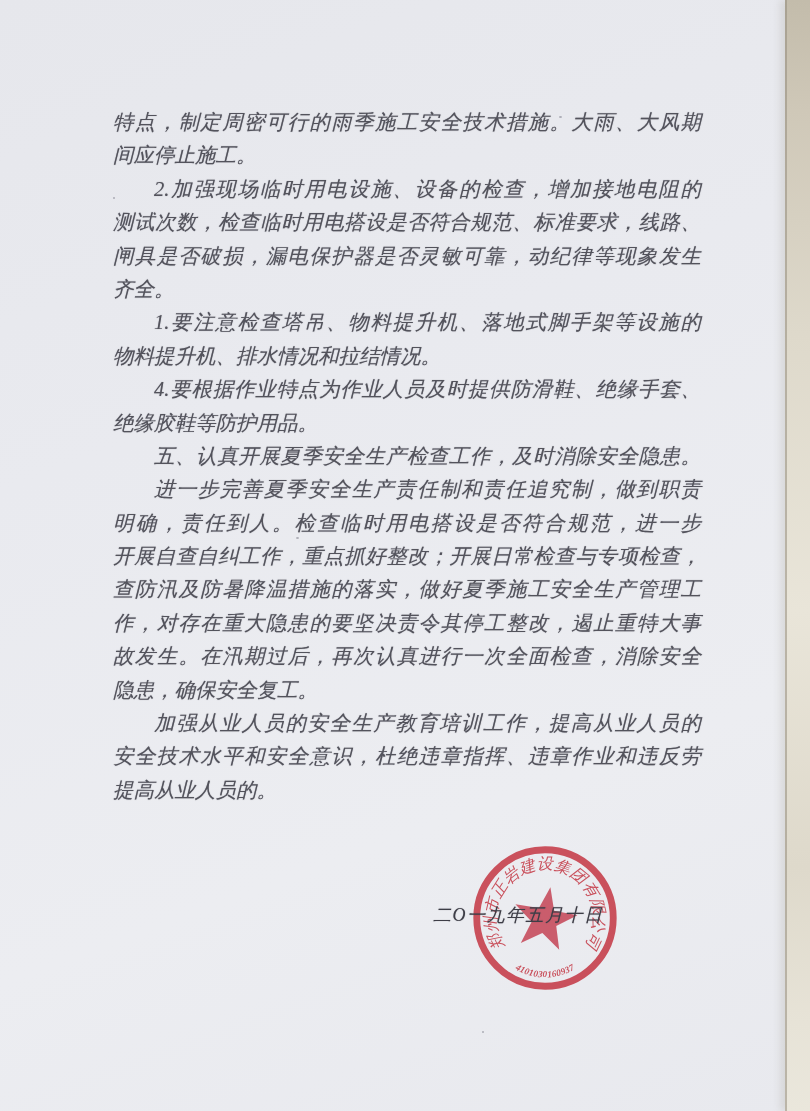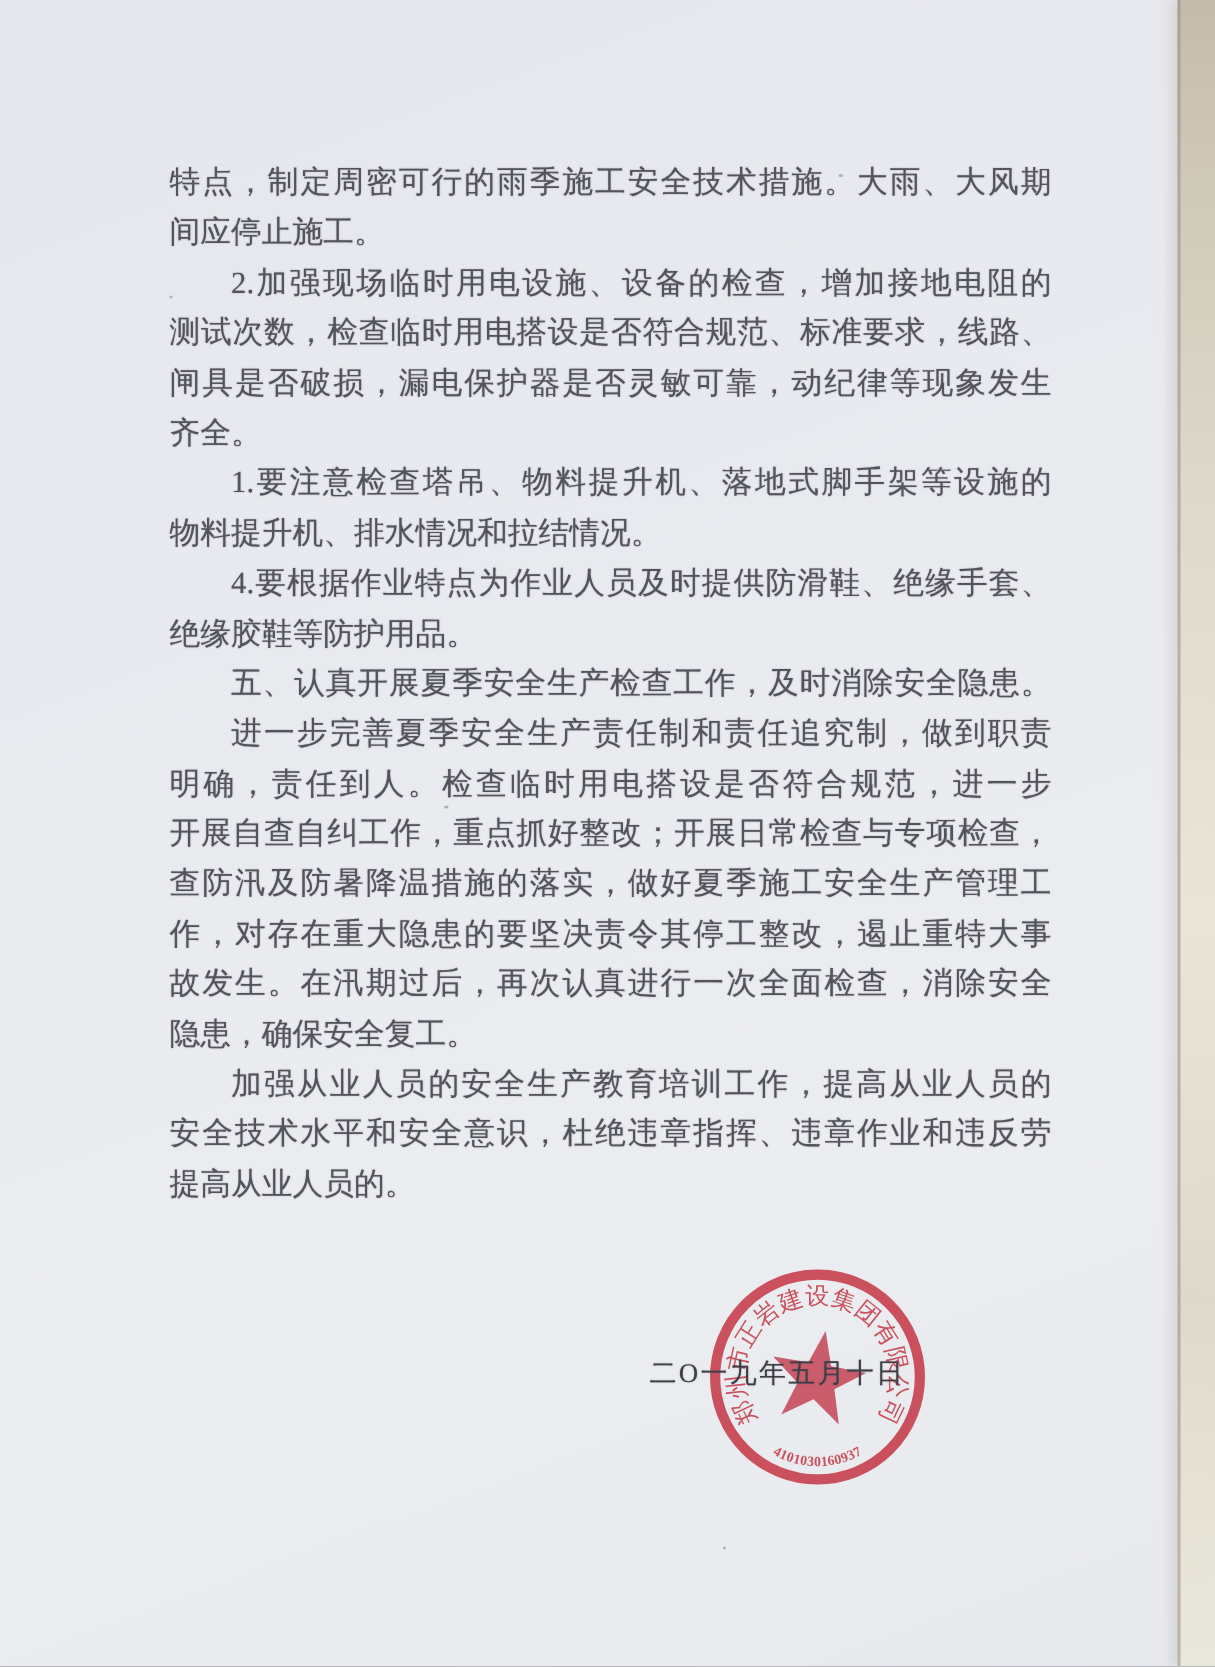--- a/index.html
+++ b/index.html
@@ -3,20 +3,21 @@
 <meta charset="utf-8">
 <style>
   html, body { margin: 0; padding: 0; background: #9a9aa0; }
   .page {
     position: relative;
     width: 810px;
     height: 1111px;
     overflow: hidden;
     background: linear-gradient(160deg, #e6e7ec 0%, #e9eaef 35%, #ecedf1 70%, #e8e9ee 100%);
     font-family: "Liberation Serif", "DejaVu Serif", serif;
+    font-style: italic;
   }
   
   .textbody {
     position: absolute;
     left: 113px;
     top: 106px;
     width: 588px;
     font-size: 20.5px;
     color: #53535c;
     text-shadow: 0 0 1px rgba(80,80,92,0.55);

